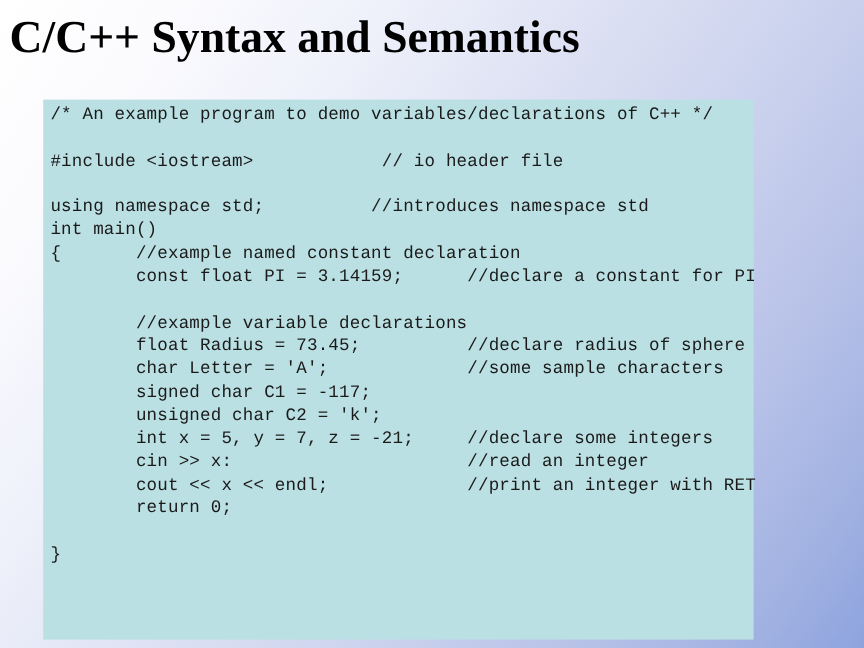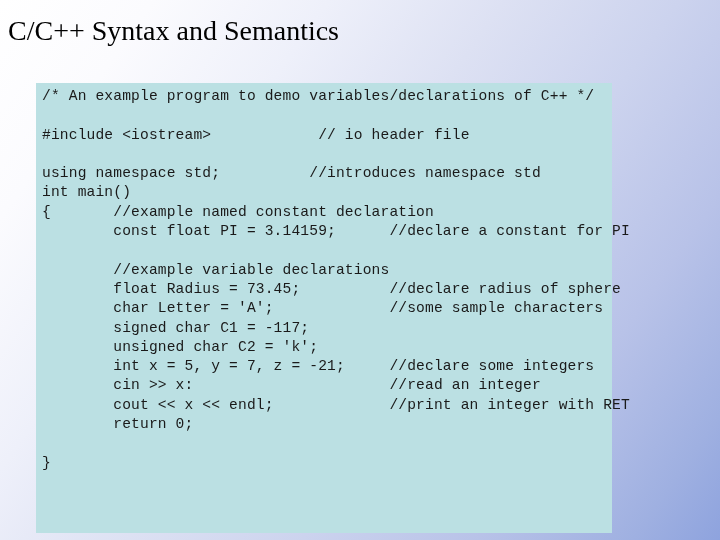--- a/index.html
+++ b/index.html
@@ -25,34 +25,35 @@
         #b8c2e8 78%,
         #9fb0e1 92%,
         #8ea3de 100%);
     overflow: hidden;
   }
   #slide-title {
     position: absolute;
     left: 8px;
     top: 13px;
     font-family: "Liberation Serif", "DejaVu Serif", serif;
-    font-weight: normal;
-    font-size: 28px;
+    font-weight: bold;
+    font-size: 38px;
     line-height: 36px;
     color: #000000;
     letter-spacing: 0px;
     white-space: nowrap;
   }
   #code-panel {
     position: absolute;
     left: 36px;
     top: 83px;
     width: 576px;
     height: 450px;
     background: #bbe0e3;
+    padding-left: 16px;
   }
   #code-block {
     position: absolute;
     left: 6px;
     top: 4px;
     width: 700px;
     margin: 0;
     font-family: "Liberation Mono", "DejaVu Sans Mono", monospace;
     font-size: 14.6px;
     line-height: 19.3px;

